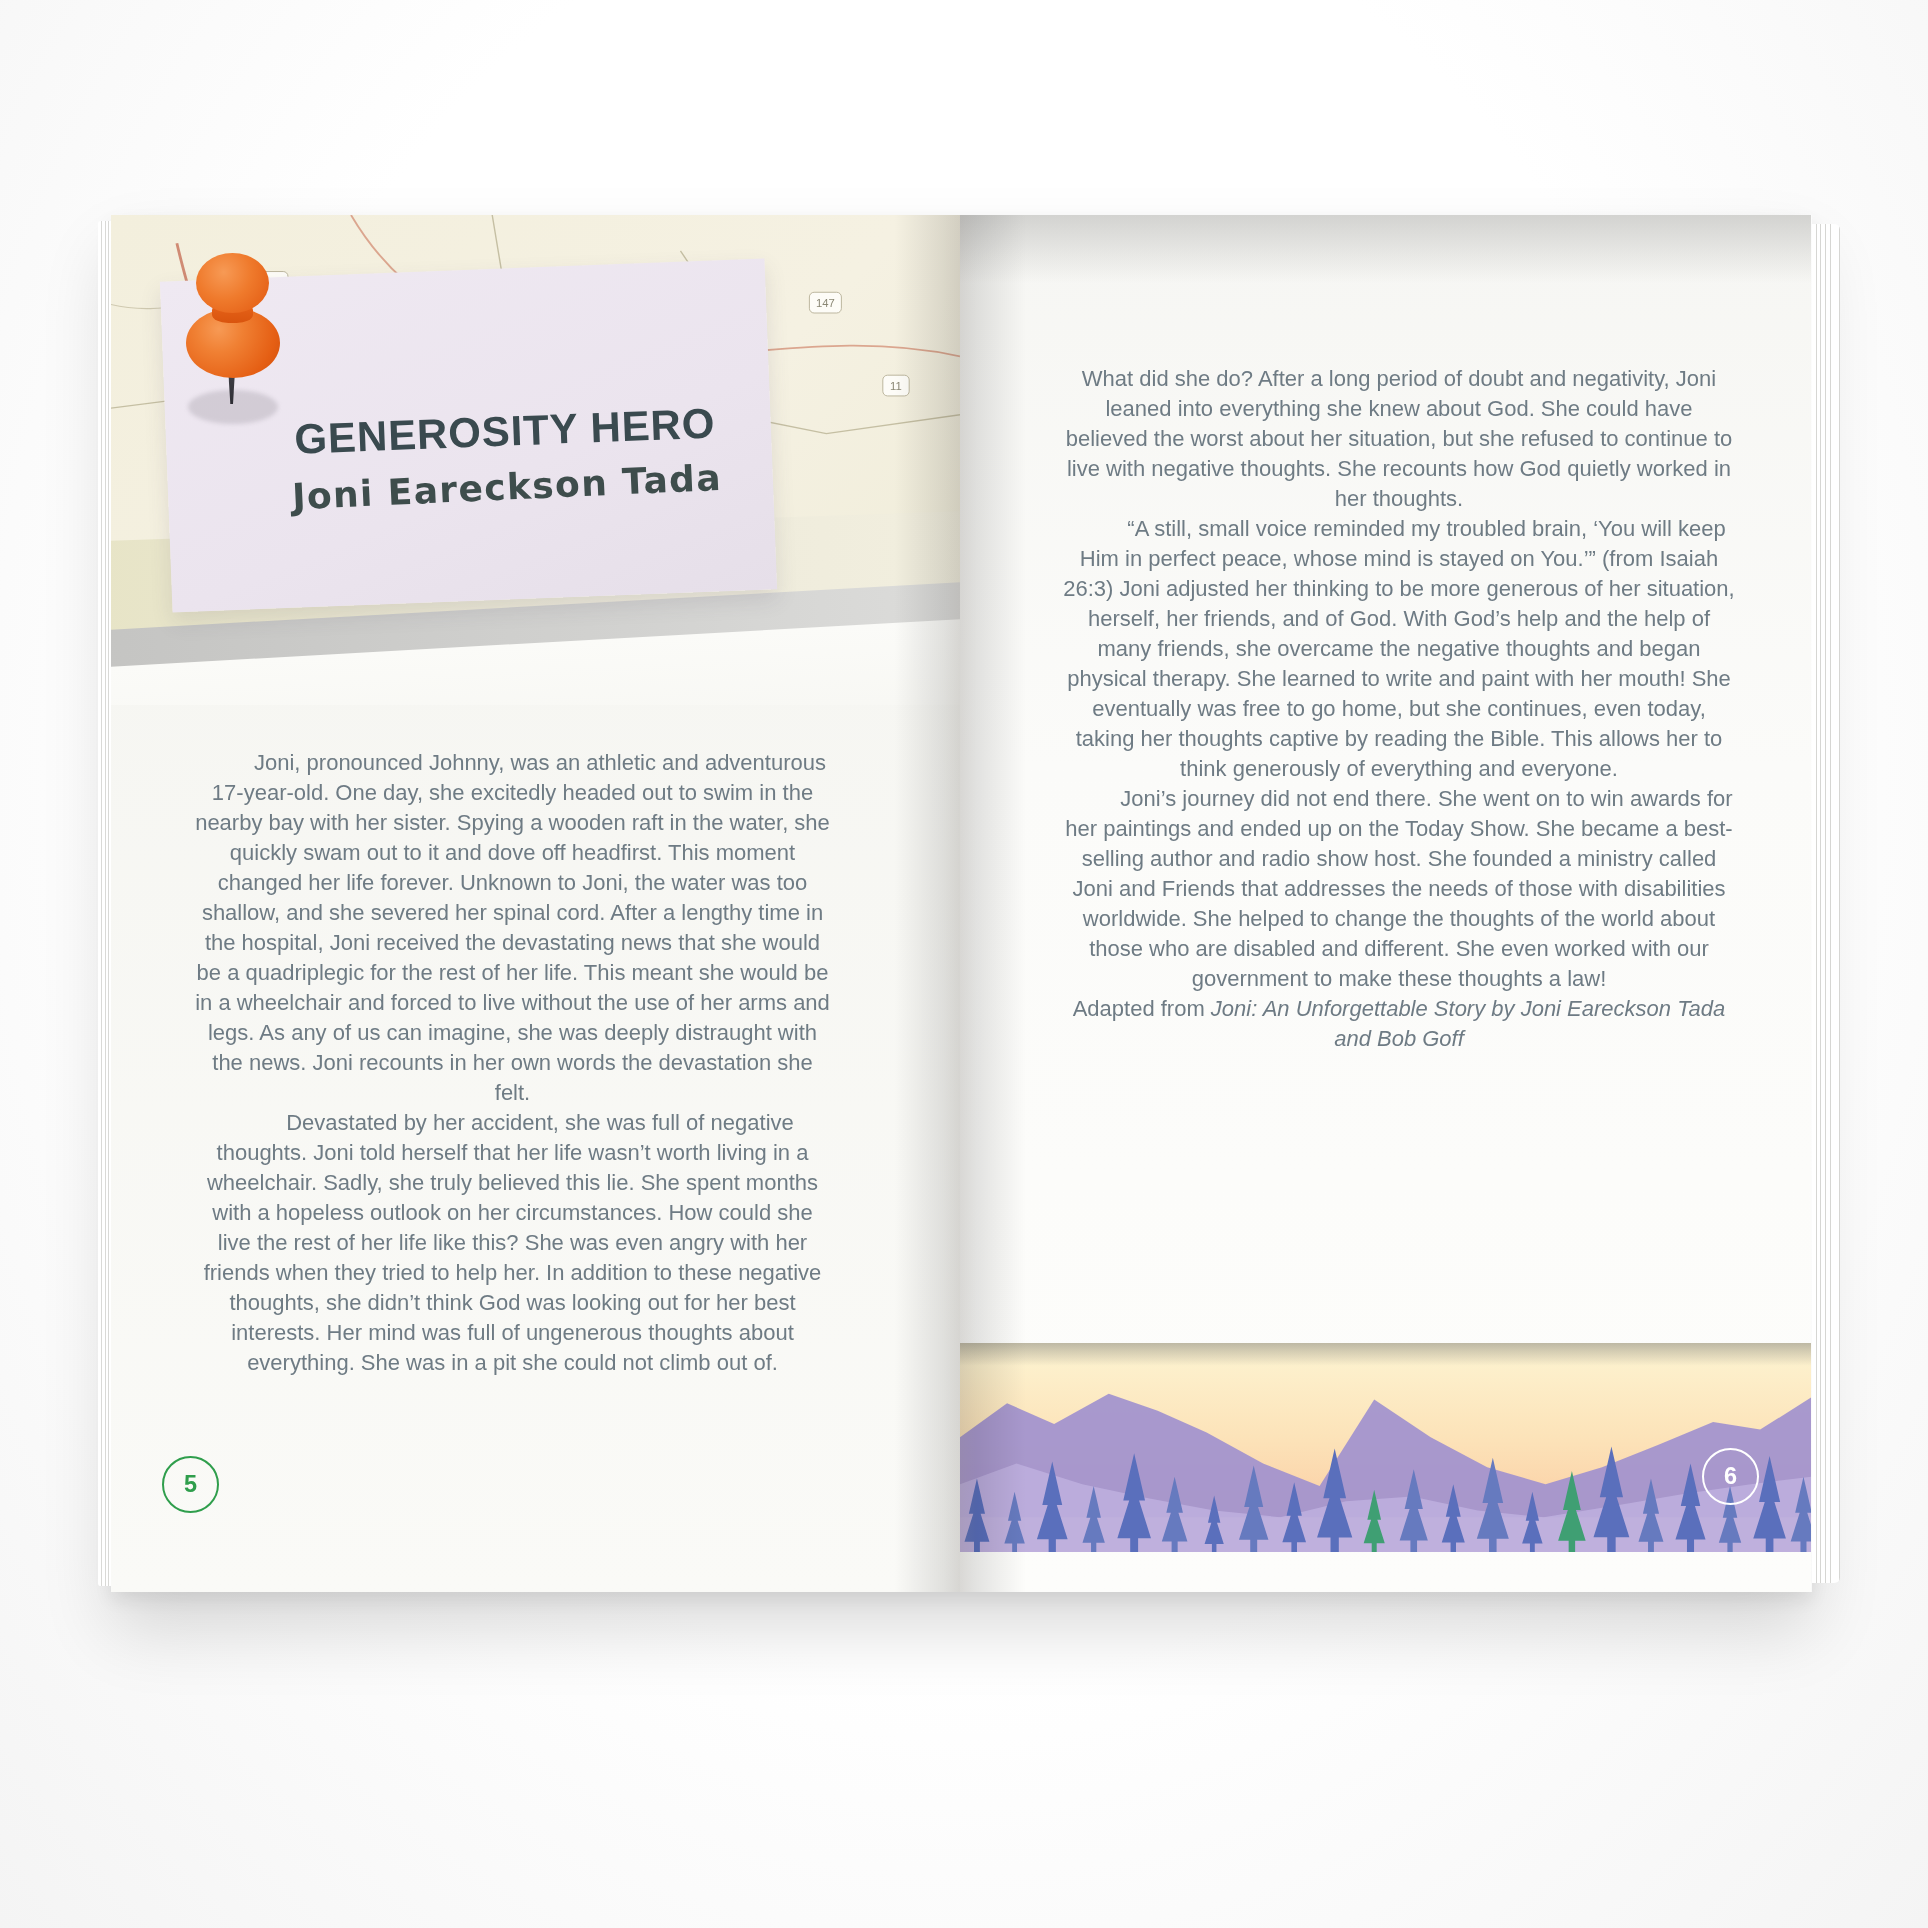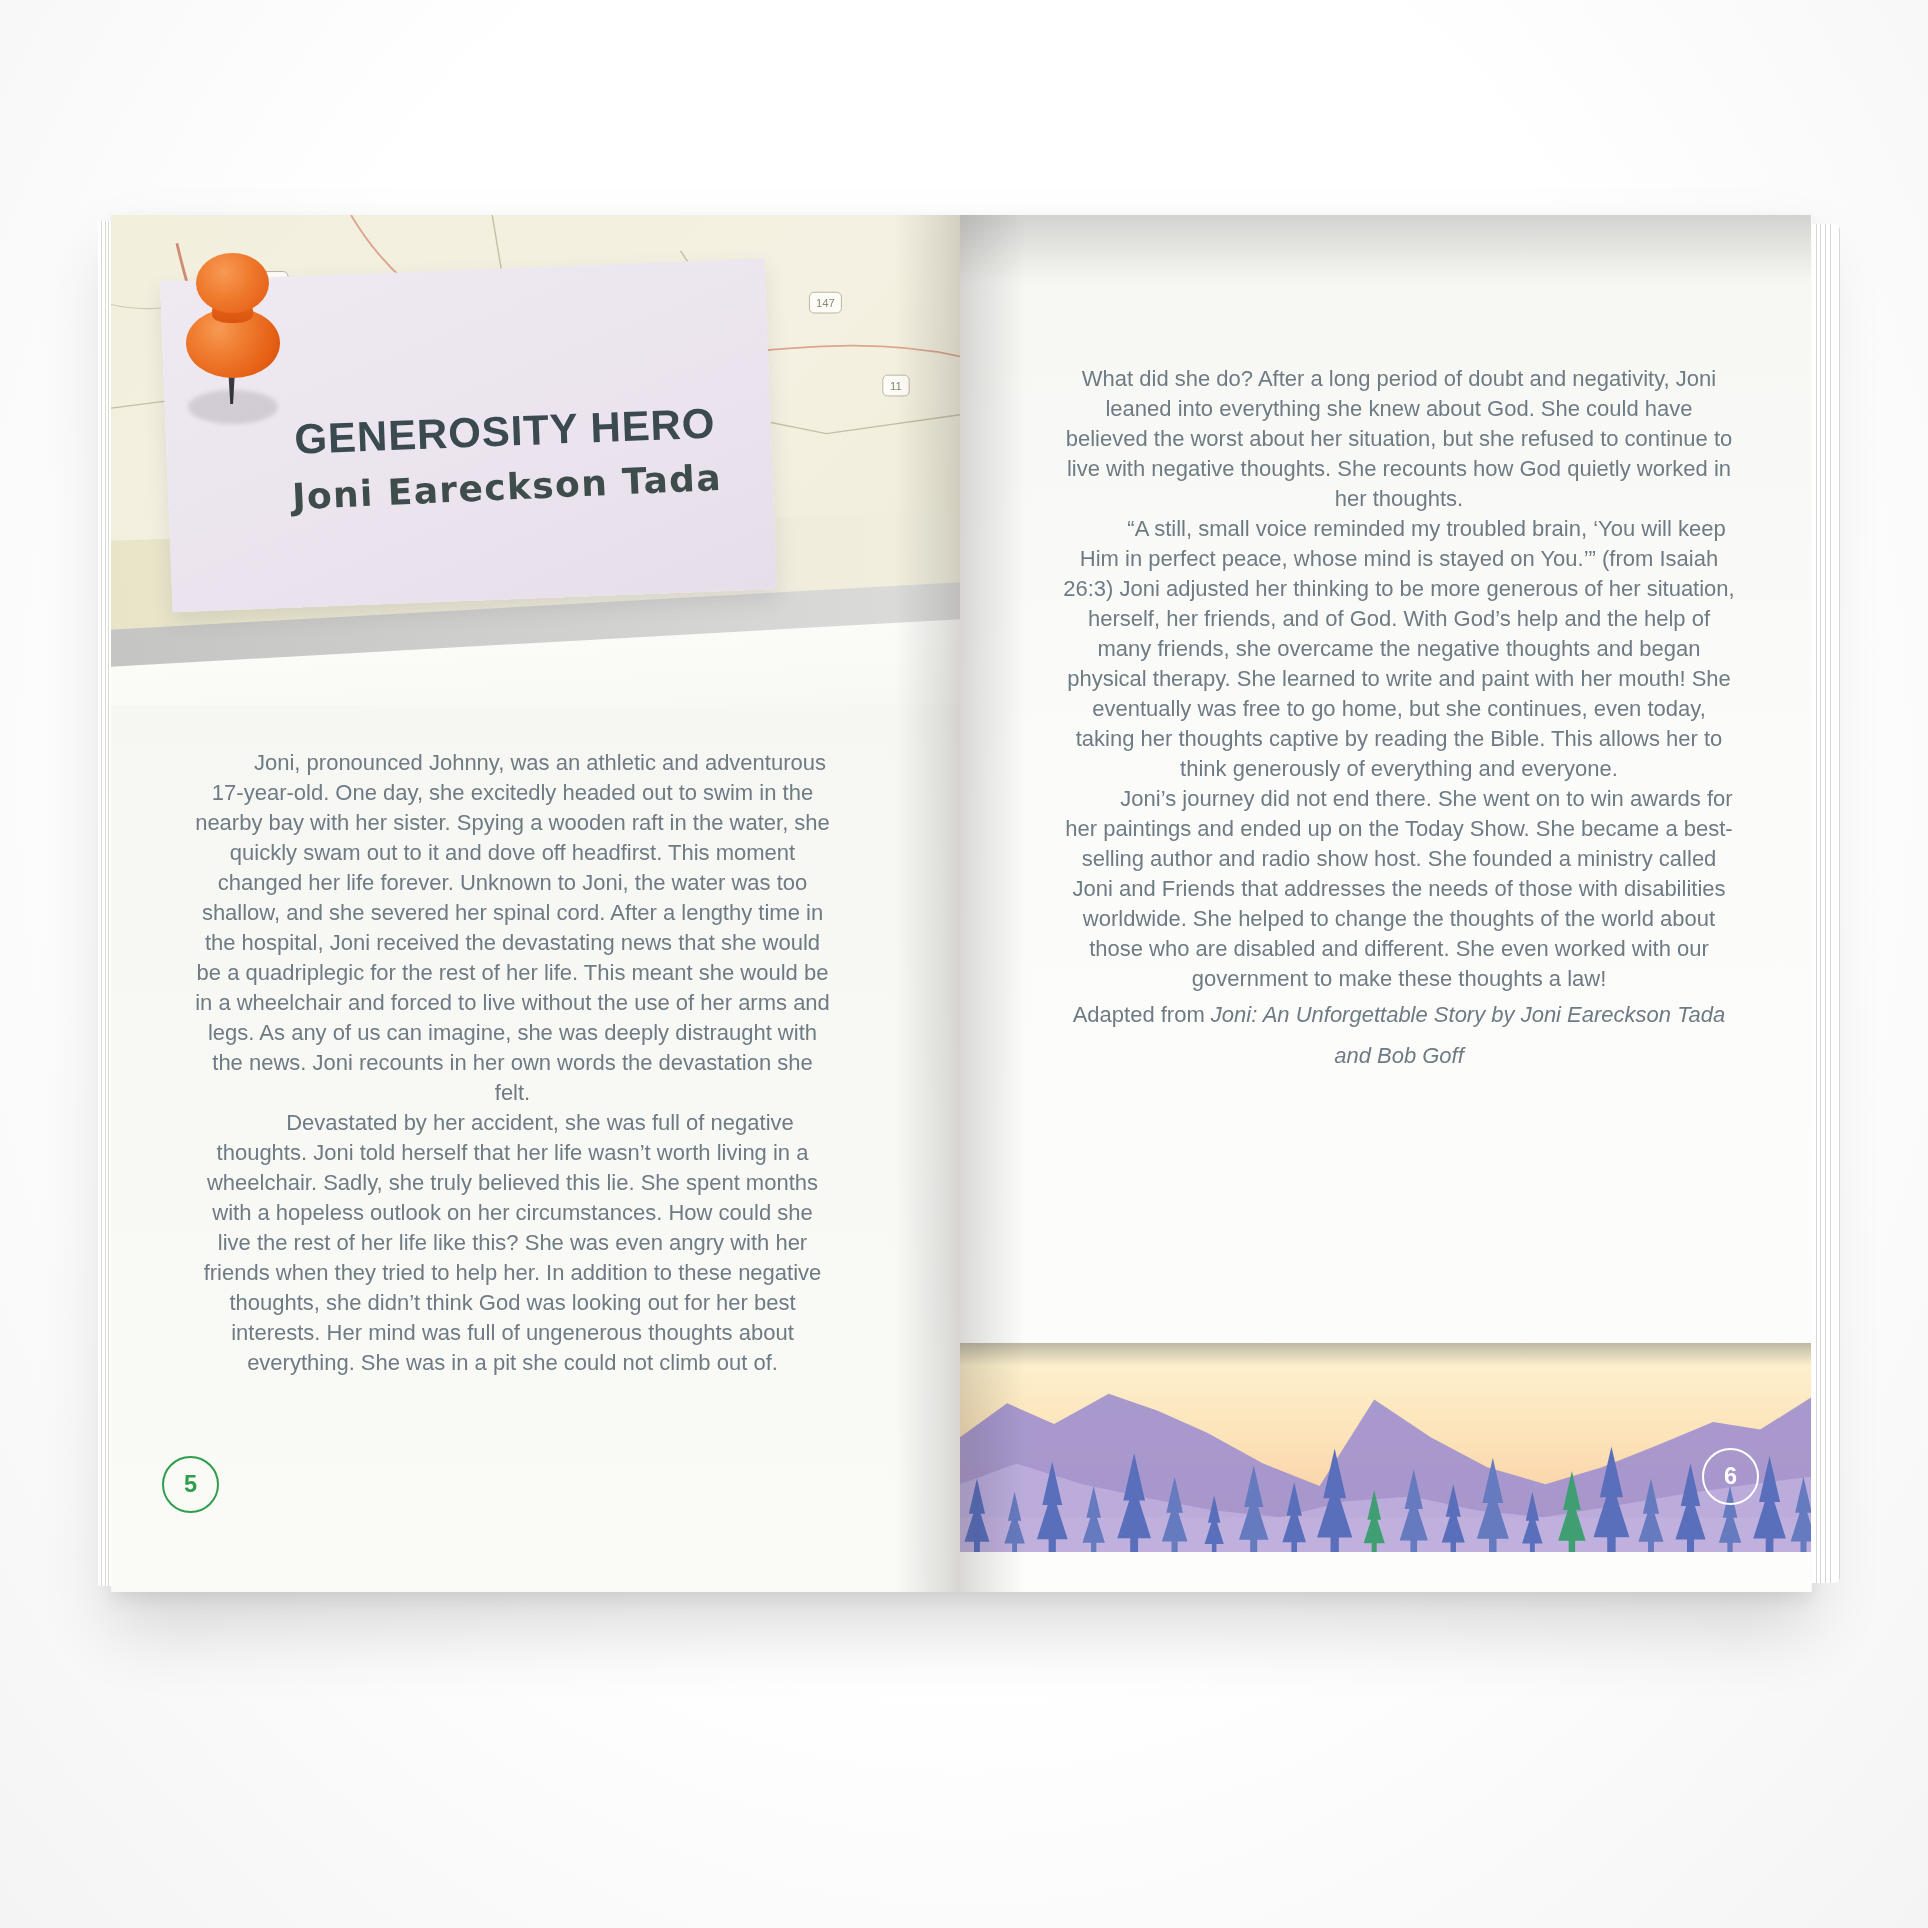--- a/index.html
+++ b/index.html
@@ -97,21 +97,21 @@
     background:radial-gradient(circle at 38% 32%, #f79a55 0%, #ef7a2c 45%, #e1570f 100%);}
   .pin-neck{position:absolute;left:45px;top:49px;width:41px;height:21px;
     background:linear-gradient(180deg,#e7641a,#d9540e);border-radius:40%;}
 
   
   .body-text{color:#6e7b84;font-size:22px;line-height:30px;}
   .body-text p{margin:0;}
   .indent{text-indent:55px;}
   .lp-body{position:absolute;left:83px;top:533px;width:637px;}
   .rp-body{position:absolute;left:79px;top:149px;width:674px;margin-left:23px;}
-  .attribution{margin-top:40px;color:#6e7b84;font-size:22px;line-height:41px;}
+  .attribution{margin-top:40px;color:#6e7b84;font-size:22px;line-height:30px;}
   .attribution .src{font-style:italic;}
 
   
   .pagenum{
     width:53px;height:53px;border-radius:50%;display:flex;align-items:center;justify-content:center;
     font-size:23.5px;font-weight:700;
   }
   .pagenum-left{
     position:absolute;left:51px;top:1241px;border:2.8px solid #2f9e4c;color:#2f9e4c;
   }

